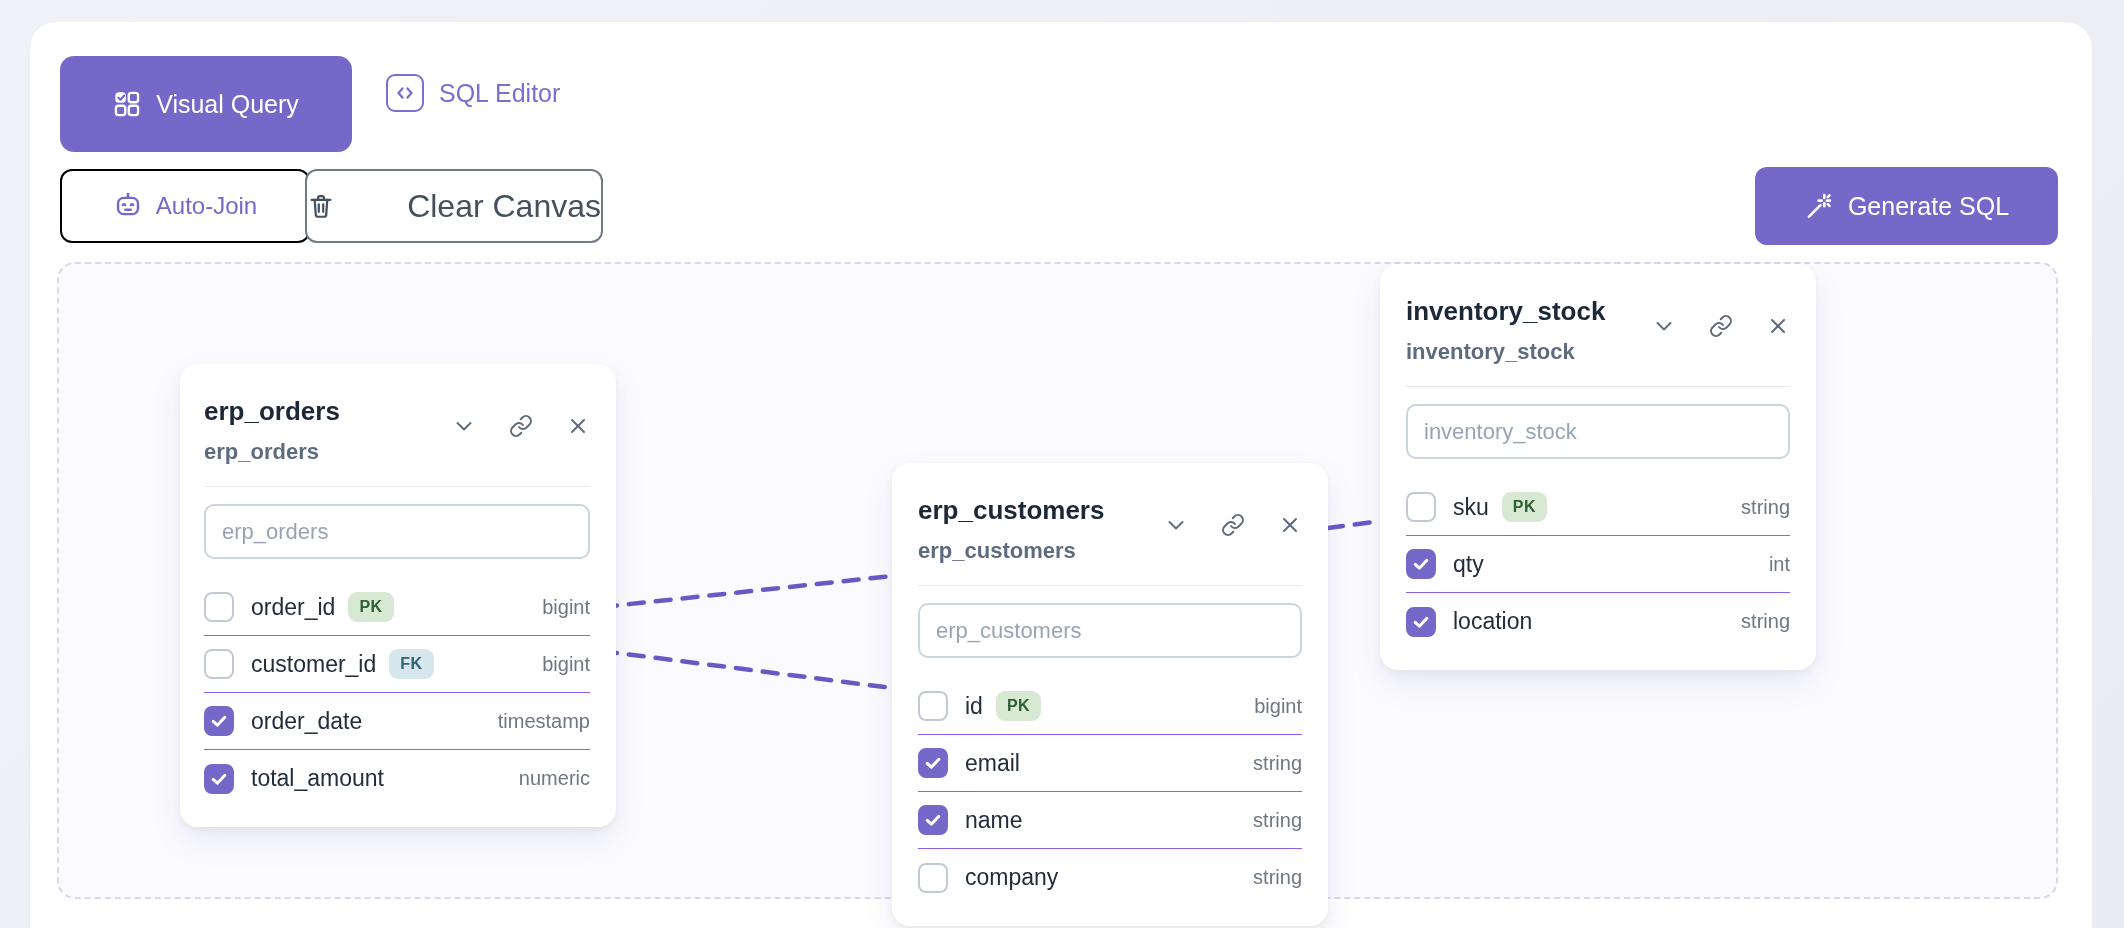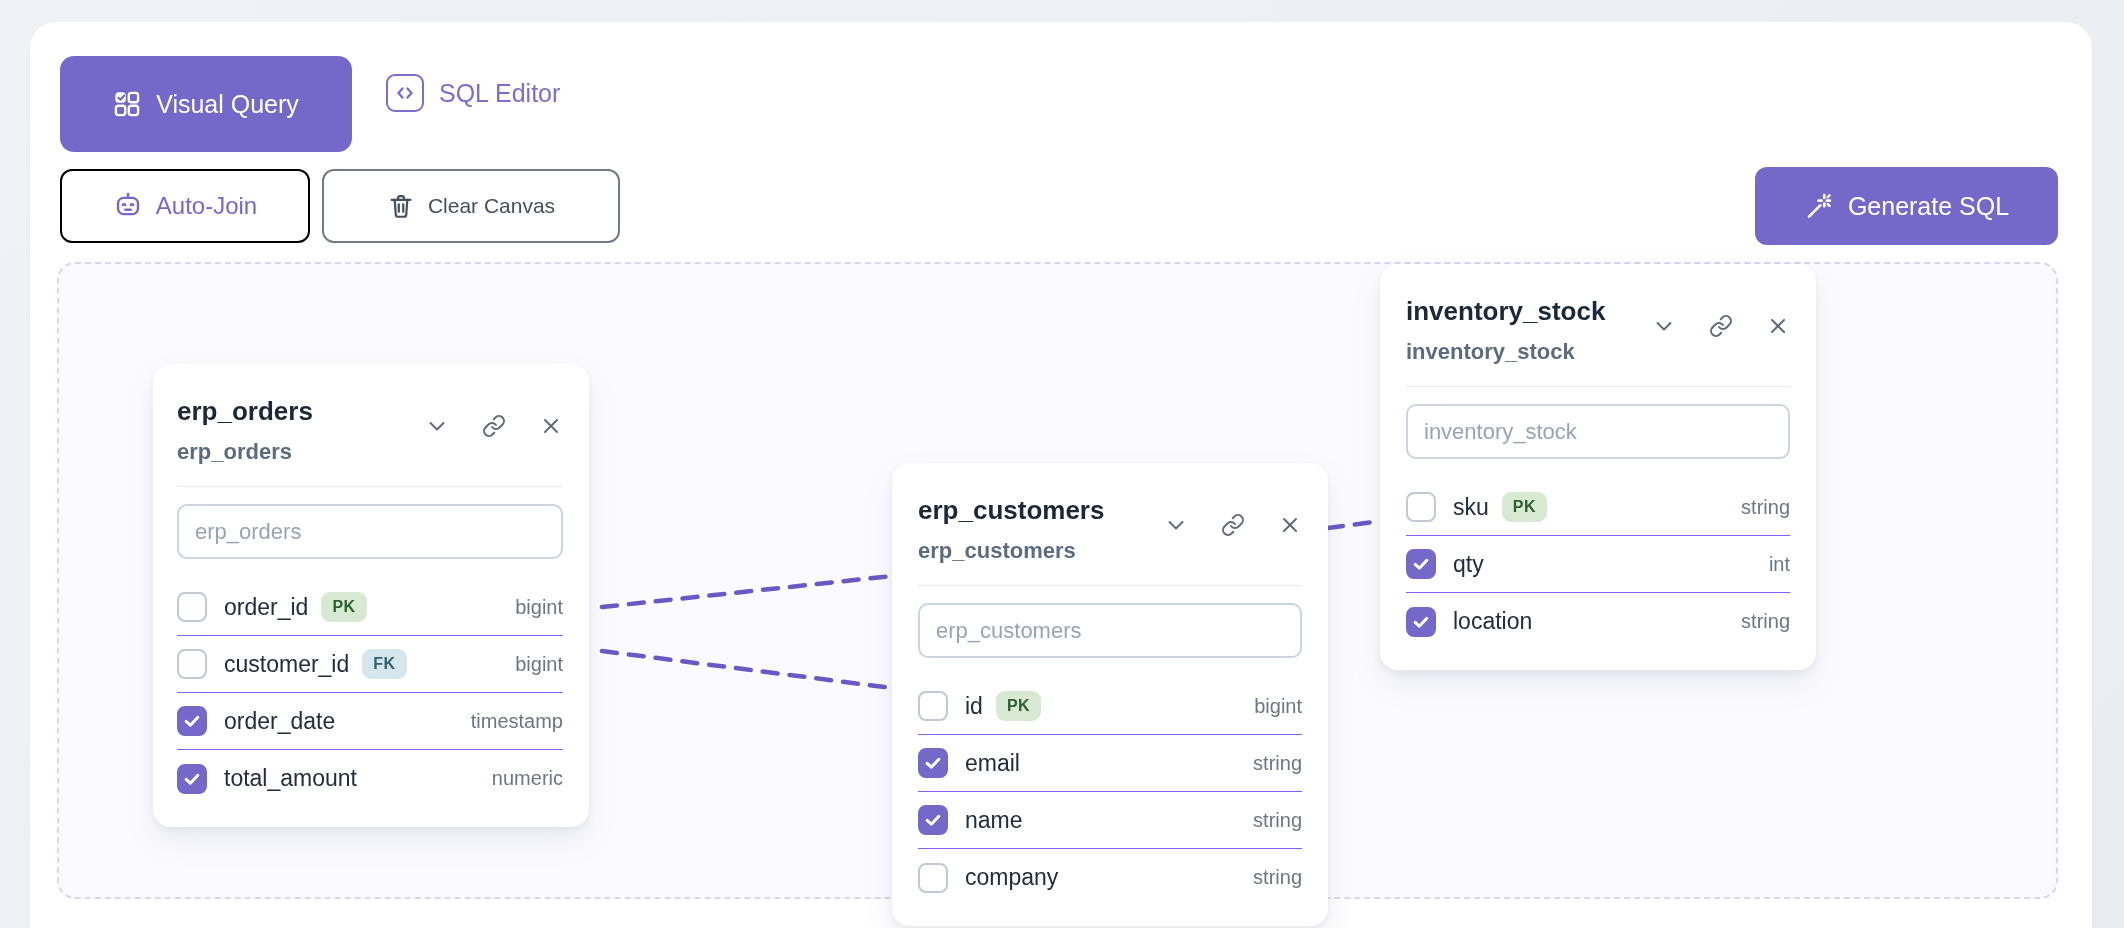--- a/index.html
+++ b/index.html
@@ -33,44 +33,44 @@
     display:flex; align-items:center; justify-content:center;
   }
 
   
   .btn-auto-join {
     position:absolute; left:60px; top:169px; width:250px; height:74px;
     background:#ffffff; border:2px solid #000000; border-radius:12px;
     color:#7668c9; font-size:24px; font-weight:500; gap:13px;
   }
   .btn-clear-canvas {
-    position:absolute; left:322px; top:169px; width:298px; height:74px;
+    position:absolute; left:305px; top:169px; width:298px; height:74px;
     background:#ffffff; border:2px solid #727a86; border-radius:12px;
-    color:#45505e; font-size:21px; font-weight:500; gap:13px;
+    color:#45505e; font-size:32px; font-weight:500; gap:13px;justify-content:space-between;
   }
   .btn-generate-sql {
     position:absolute; left:1755px; top:167px; width:303px; height:78px;
     background:#7668c9; border-radius:12px; color:#ffffff;
     font-size:25px; font-weight:500; gap:14px;text-align:right;
   }
 
   
   .query-canvas {
     position:absolute; left:57px; top:262px; width:2001px; height:637px;
     background:#fbfbff; border:2px dashed #d9d7f0; border-radius:18px;
   }
   .connections-layer { position:absolute; left:0; top:0; width:2124px; height:928px; z-index:1; pointer-events:none; }
 
   
   .table-card {
     position:absolute; width:436px; background:#ffffff; border-radius:18px;
     padding:30px 26px 20px 26px; z-index:2;
     box-shadow:0 14px 30px rgba(80,80,140,.10), 0 3px 8px rgba(0,0,0,.05);
   }
-  .card-orders    { left:153px;  top:364px;padding-left:24px; }
+  .card-orders    { left:180px;  top:364px;padding-left:24px; }
   .card-customers { left:892px;  top:463px; }
   .card-inventory { left:1380px; top:264px; }
 
   .card-header { display:flex; justify-content:space-between; align-items:flex-start; }
   .card-title    { font-size:26px; line-height:34px; font-weight:700; color:#1c2738; }
   .card-subtitle { margin-top:10px; font-size:22px; line-height:28px; font-weight:600; color:#5d6b7e; }
   .card-icons { display:flex; gap:33px; margin-top:20px; color:#5f6b7a; }
   .card-icon-btn { width:24px; height:24px; cursor:pointer; color:#5f6b7a; }
 
   .card-divider { height:1px; background:#e7eaef; margin-top:20px; }

